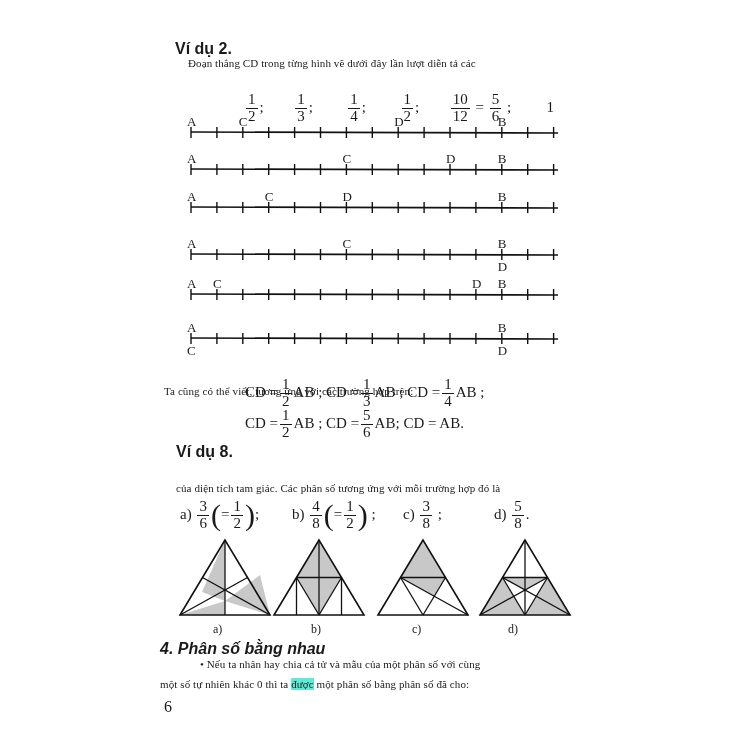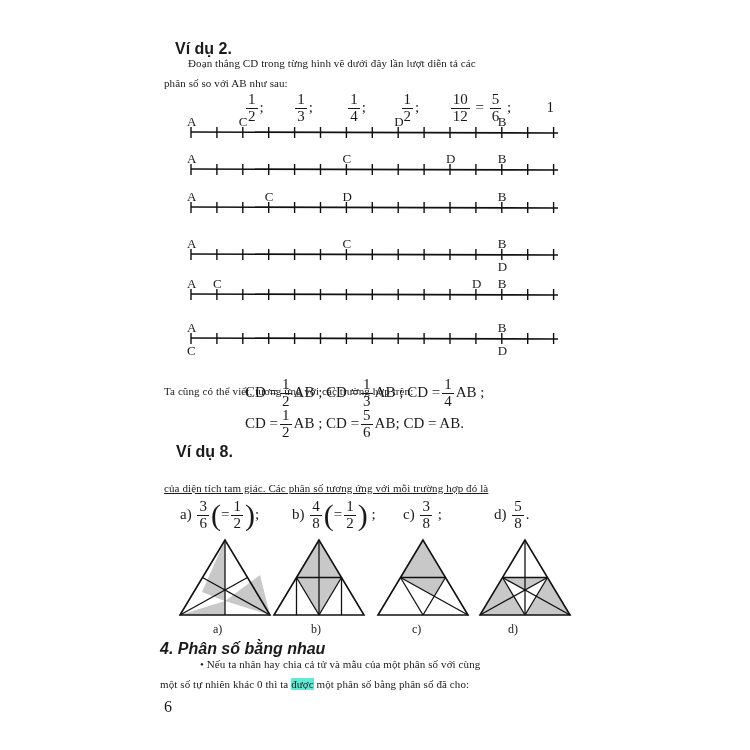--- a/index.html
+++ b/index.html
@@ -19,21 +19,20 @@
   .paren { font-size:30px; font-weight:200; vertical-align:middle; line-height:1; }
   .highlight { background:#5eead4; }
 </style>
 </head>
 <body>
 
 <div class="page">
 
   <div class="abs sans heading" style="left:175px; top:40px;">Ví dụ 2.</div>
   <div class="abs para" style="left:188px; top:57px;">Đoạn thẳng CD trong từng hình vẽ dưới đây lần lượt diễn tả các</div>
-  <div class="abs para" style="left:164px; top:77px;">phân số so với AB như sau:</div>
 
   <div class="abs fr-row" style="left:244px; top:92px;">
     <span class="frac">
         <span class="num">1</span>
         <span class="den">2</span>
       </span><span>;</span>
     <span style="display:inline-block;width:22px"></span>
     <span class="frac">
         <span class="num">1</span>
         <span class="den">3</span>
@@ -218,21 +217,21 @@
         <span class="den">2</span>
       </span><span>AB</span> <span>;</span>
     <span>CD =</span><span class="frac">
         <span class="num">5</span>
         <span class="den">6</span>
       </span><span>AB</span><span>;</span>
     <span>CD = AB.</span>
   </div>
 
   <div class="abs sans heading" style="left:176px; top:443px;">Ví dụ 8.</div>
-  <div class="abs para" style="left:164px; top:482px;text-decoration:underline;">của diện tích tam giác. Các phân số tương ứng với mỗi trường hợp đó là</div>
+  <div class="abs para" style="left:176px; top:482px;">của diện tích tam giác. Các phân số tương ứng với mỗi trường hợp đó là</div>
 
   <div class="abs fr-row" style="left:180px; top:499px;">
     <span>a)</span>
     <span class="frac">
         <span class="num">3</span>
         <span class="den">6</span>
       </span><span class="paren">(</span>=<span class="frac">
         <span class="num">1</span>
         <span class="den">2</span>
       </span><span class="paren">)</span><span>;</span>

